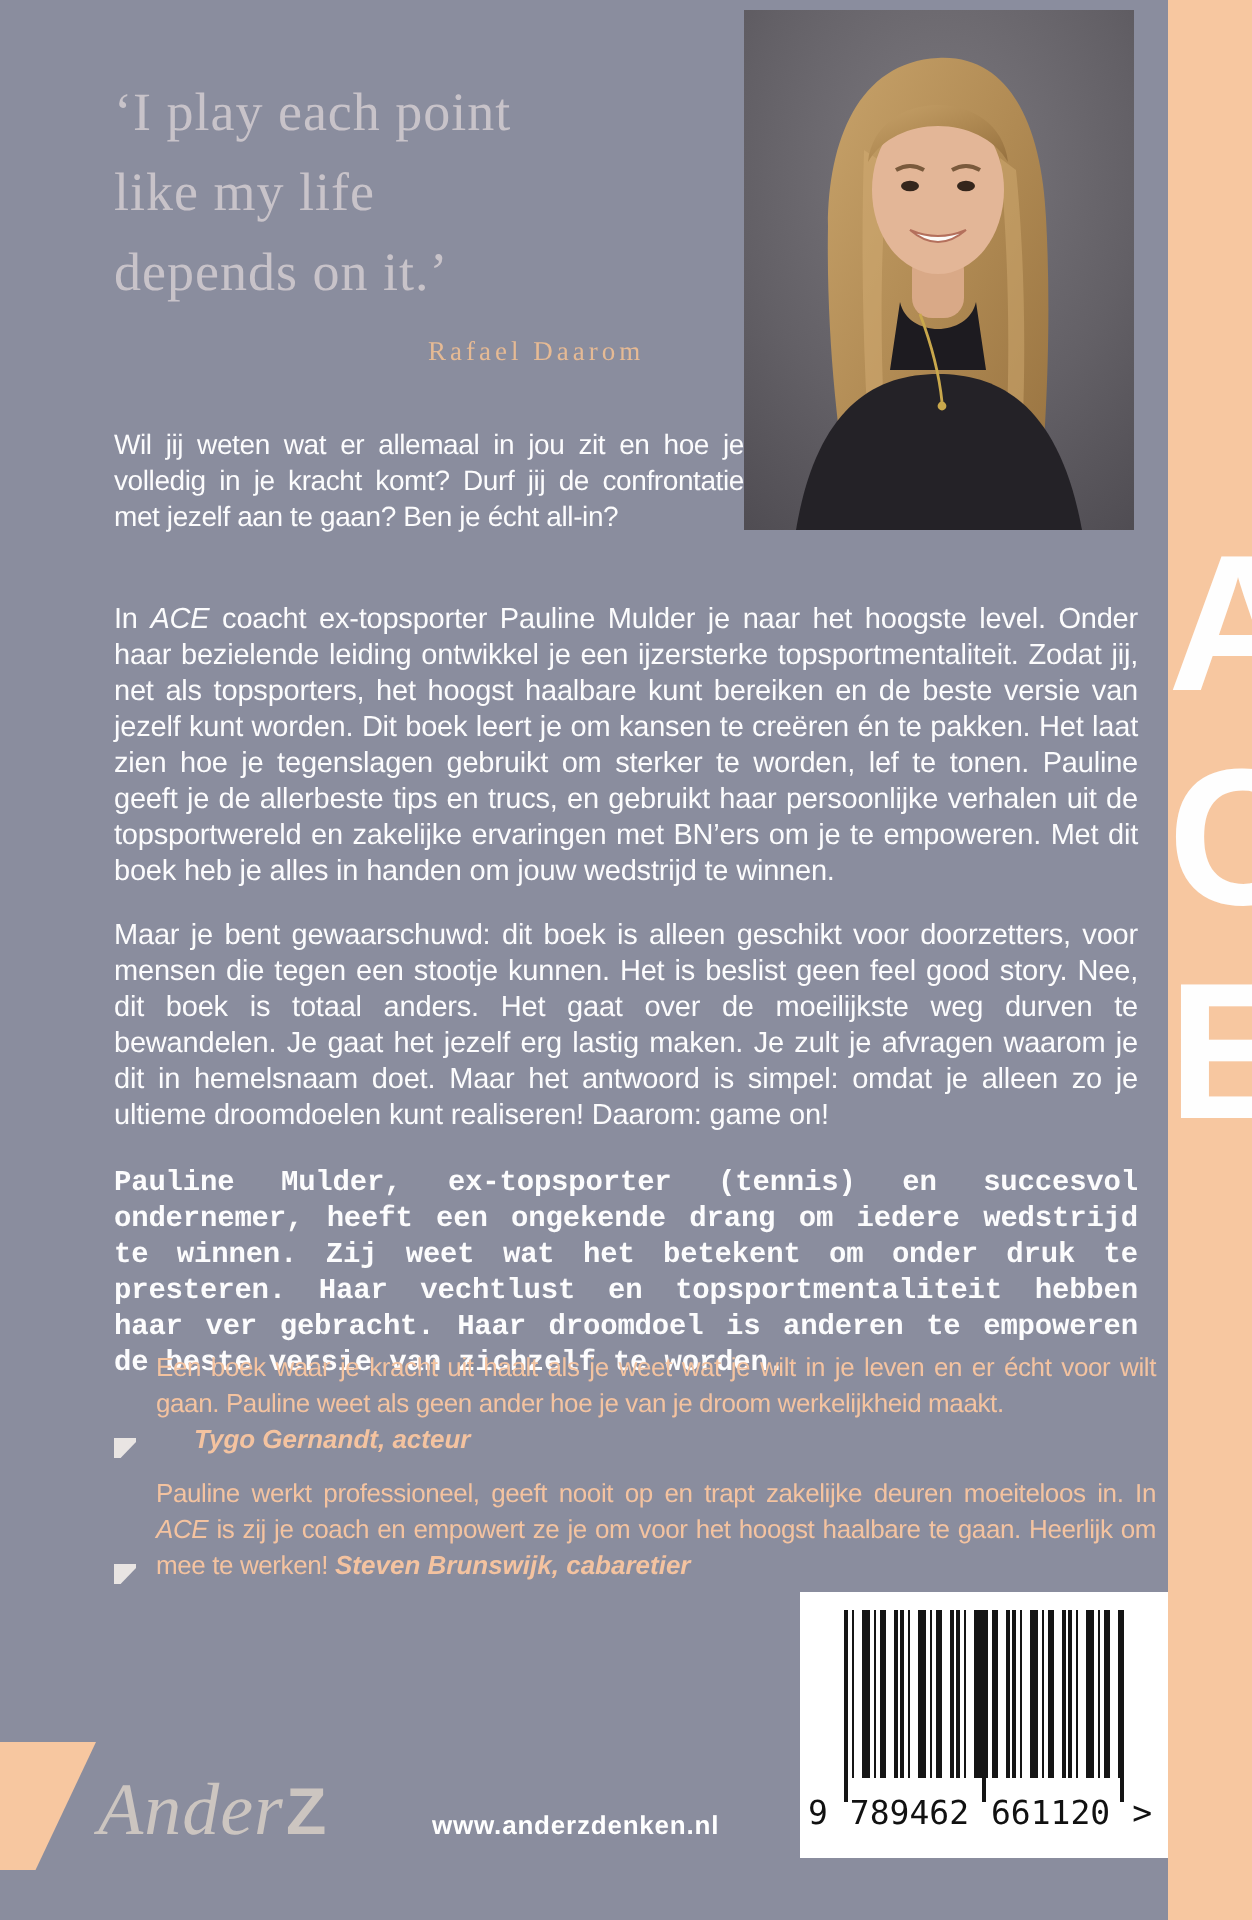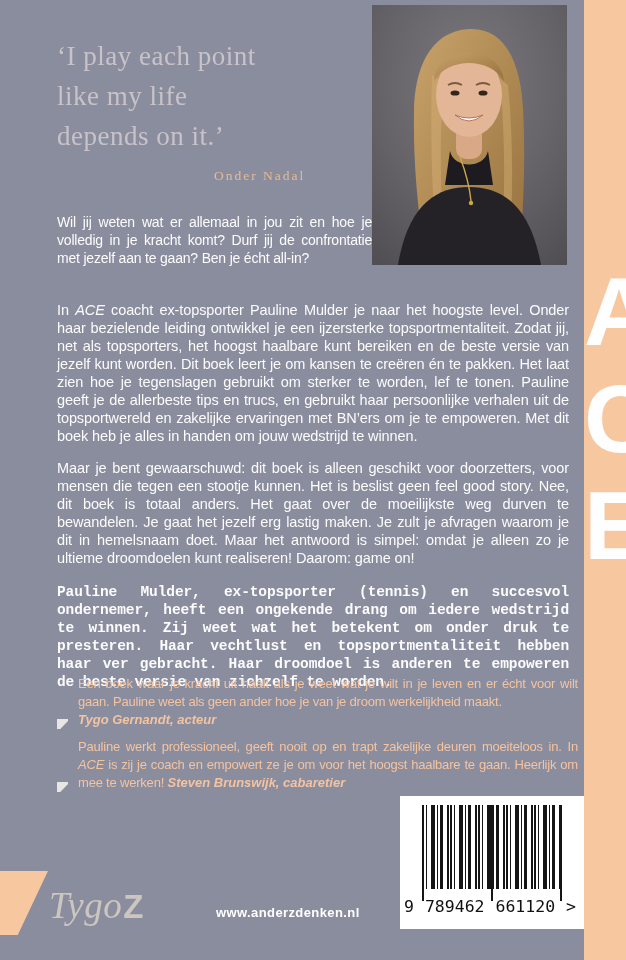--- a/index.html
+++ b/index.html
@@ -62,21 +62,21 @@
     flex:0 0 11px; width:11px; height:10px; margin:4px 10px 0 0;
     background:#E9E5E3;
     clip-path:polygon(0 0,100% 0,100% 20%,30% 100%,0 100%);
   }
   .t-text{
     width:500px; font-size:13px; line-height:18px; letter-spacing:-.2px;
     color:#F4C3A0; text-align:justify;
   }
   .t-text em{font-style:italic;}
   .t-attr{font-style:italic; font-weight:700; letter-spacing:0;}
-  .t-attr-block{display:block;}
+  .t-attr-block{display:block;margin-left:19px;}
   
   .corner-shape{
     position:absolute; left:0; top:871px; width:48px; height:64px;
     background:#F7C7A0;
     clip-path:polygon(0 0,100% 0,37% 100%,0 100%);
   }
   .publisher-logo{
     position:absolute; left:49px; top:884px;
     color:#CCC5C0; white-space:nowrap;
   }
@@ -128,21 +128,21 @@
     <div class="letters">
       <div>A</div>
       <div>C</div>
       <div>E</div>
     </div>
   </div>
 
   <div class="quote">‘I play each point
 like my life
 depends on it.’</div>
-  <div class="quote-attr">Onder Nadal</div>
+  <div class="quote-attr">Rafael Daarom</div>
 
   <div class="photo">
     <svg width="195" height="260" viewBox="0 0 195 260" xmlns="http://www.w3.org/2000/svg">
       <defs>
         <radialGradient id="bgG" cx="50%" cy="30%" r="85%">
           <stop offset="0%" stop-color="#7b787e"></stop>
           <stop offset="60%" stop-color="#636066"></stop>
           <stop offset="100%" stop-color="#504d53"></stop>
         </radialGradient>
         <linearGradient id="hairG" x1="0" y1="0" x2="1" y2="1">
@@ -189,21 +189,21 @@
     </div>
     <div class="testimonial">
       <span class="flag"></span>
       <span class="t-text"><span>Pauline werkt professioneel, geeft nooit op en trapt zakelijke deuren moeiteloos in. In </span><em>ACE</em><span> is zij je coach en empowert ze je om voor het hoogst haalbare te gaan. Heerlijk om mee te werken! </span><span class="t-attr">Steven Brunswijk, cabaretier</span></span>
     </div>
   </div>
 
   <div class="corner-shape"></div>
 
   <div class="publisher-logo">
-    <span class="logo-ander">Tygo</span><span class="logo-z">Z</span>
+    <span class="logo-ander">Ander</span><span class="logo-z">Z</span>
   </div>
 
   <div class="website">www.anderzdenken.nl</div>
 
   <div class="barcode">
     <div class="bars">
         <span class="guard-mid"></span>
       </div>
     <div class="barcode-digits">
       <span>9</span>

